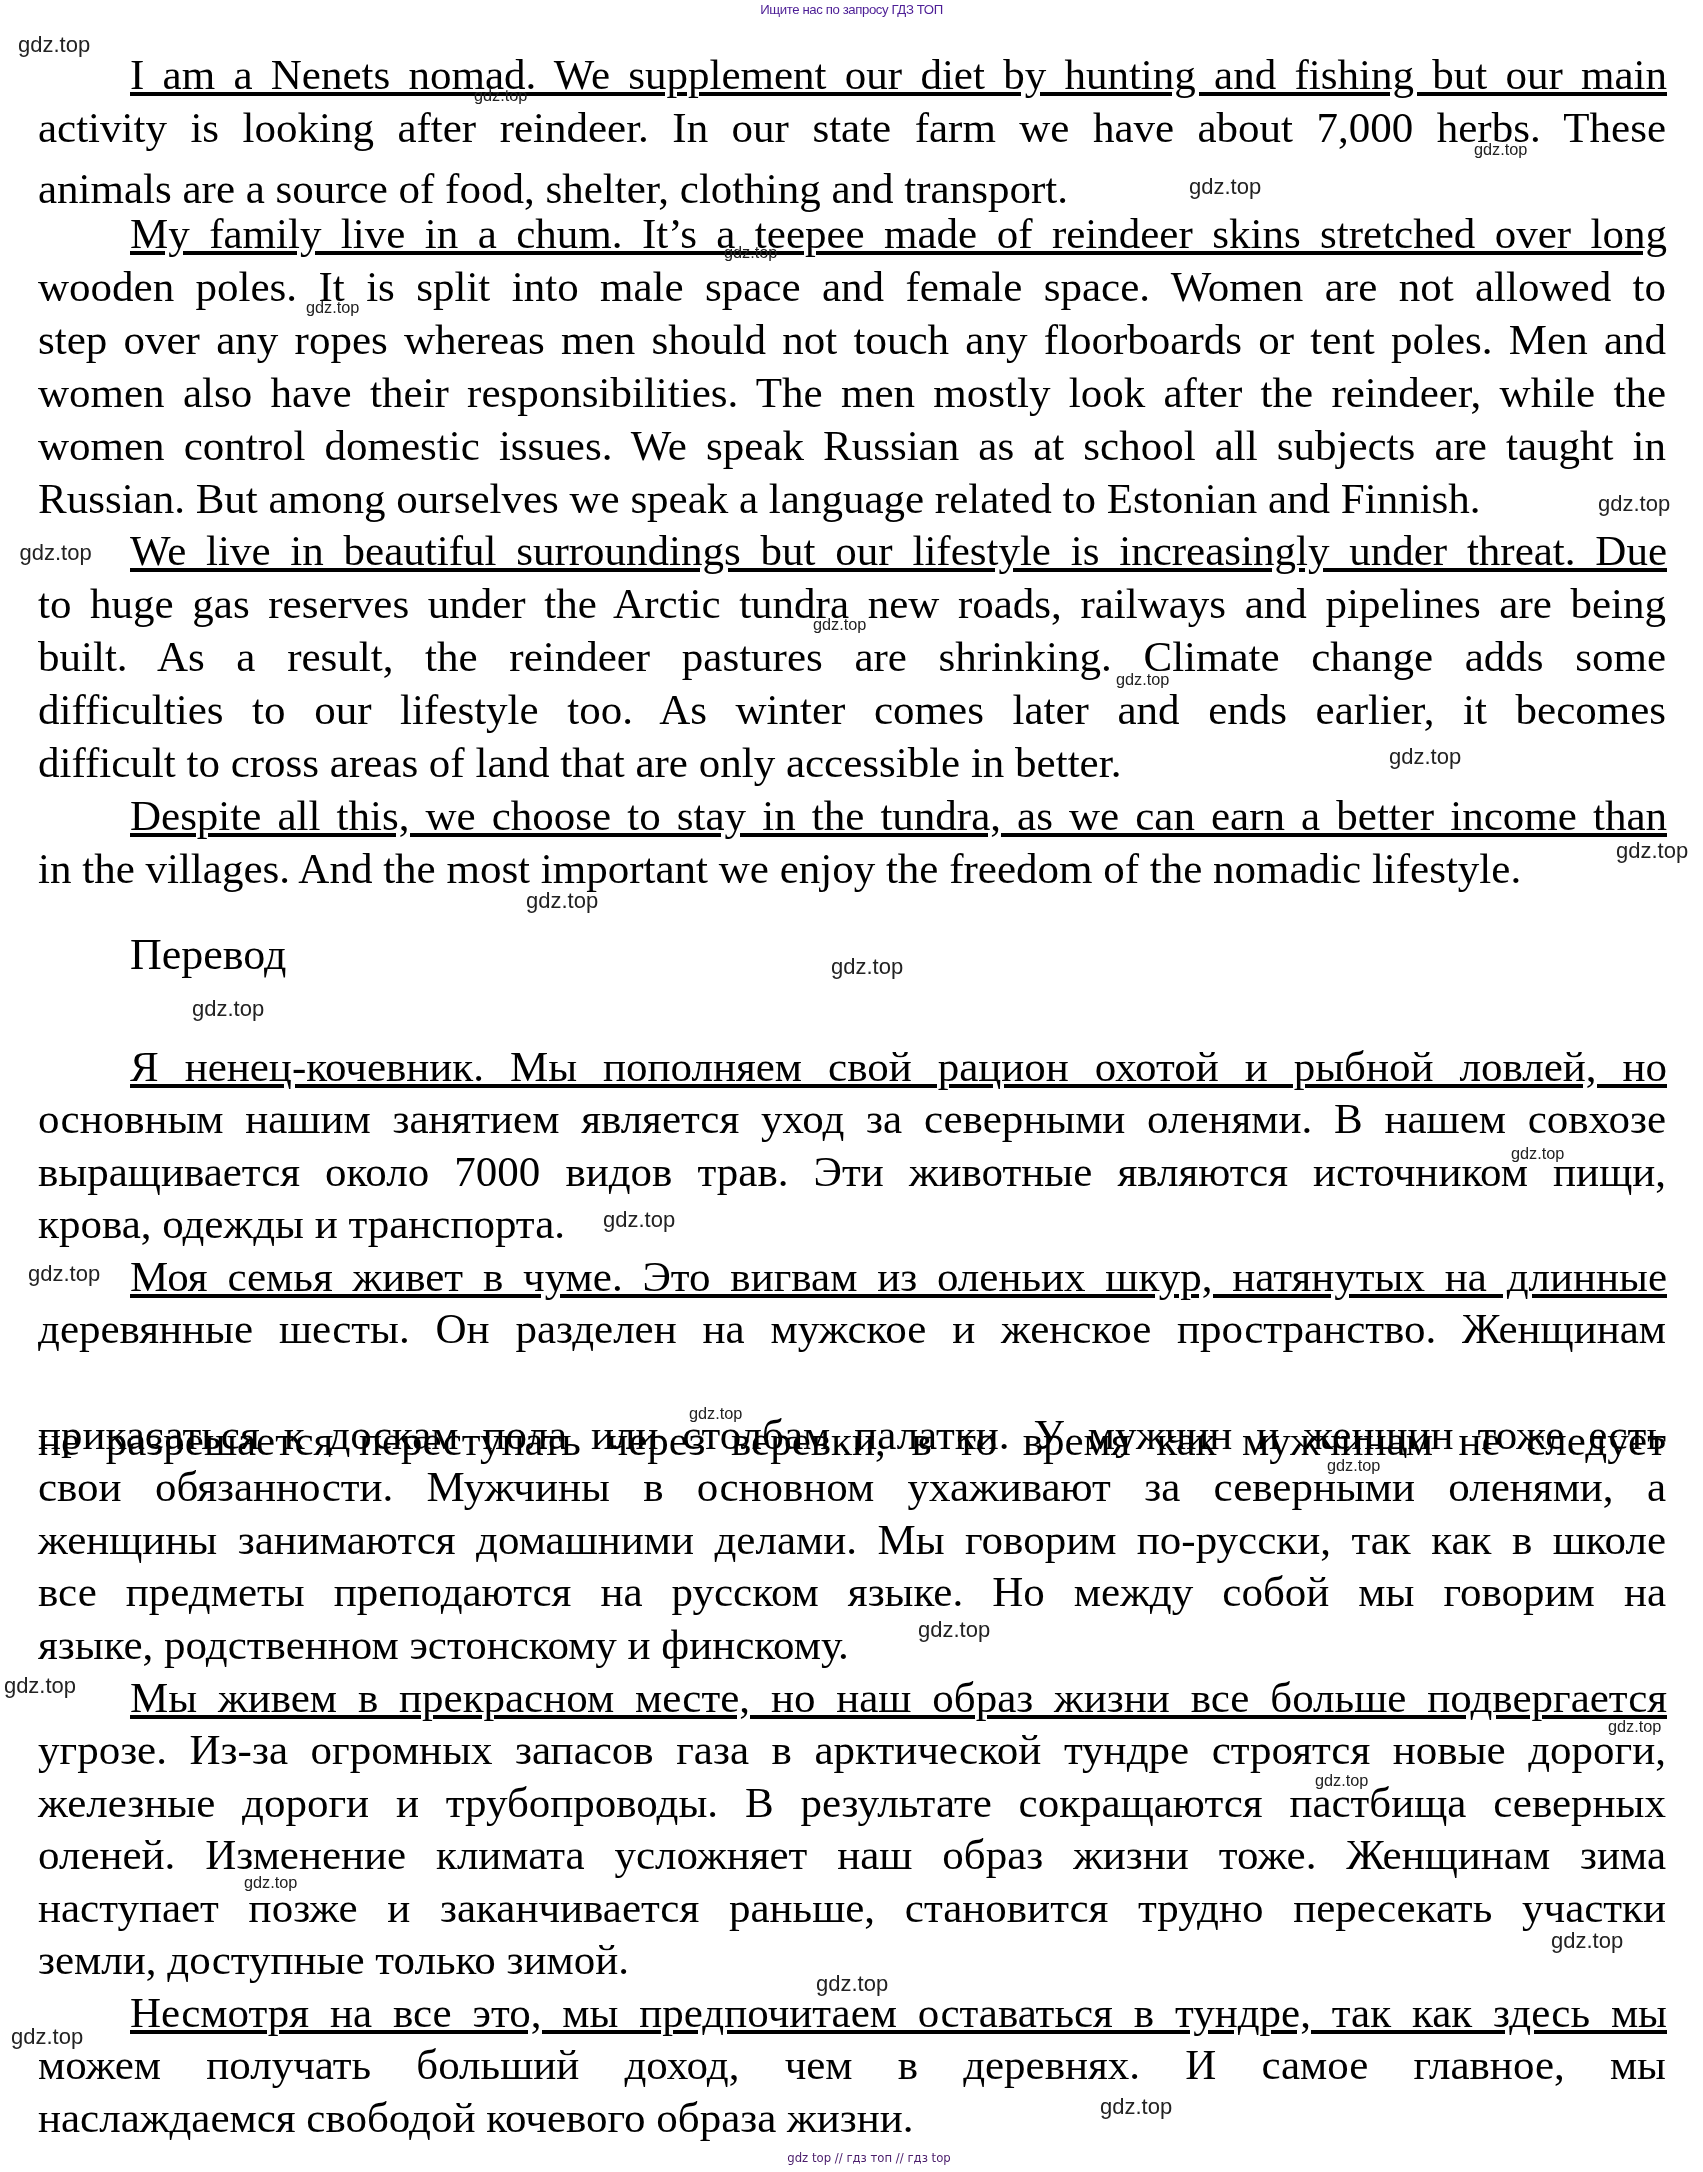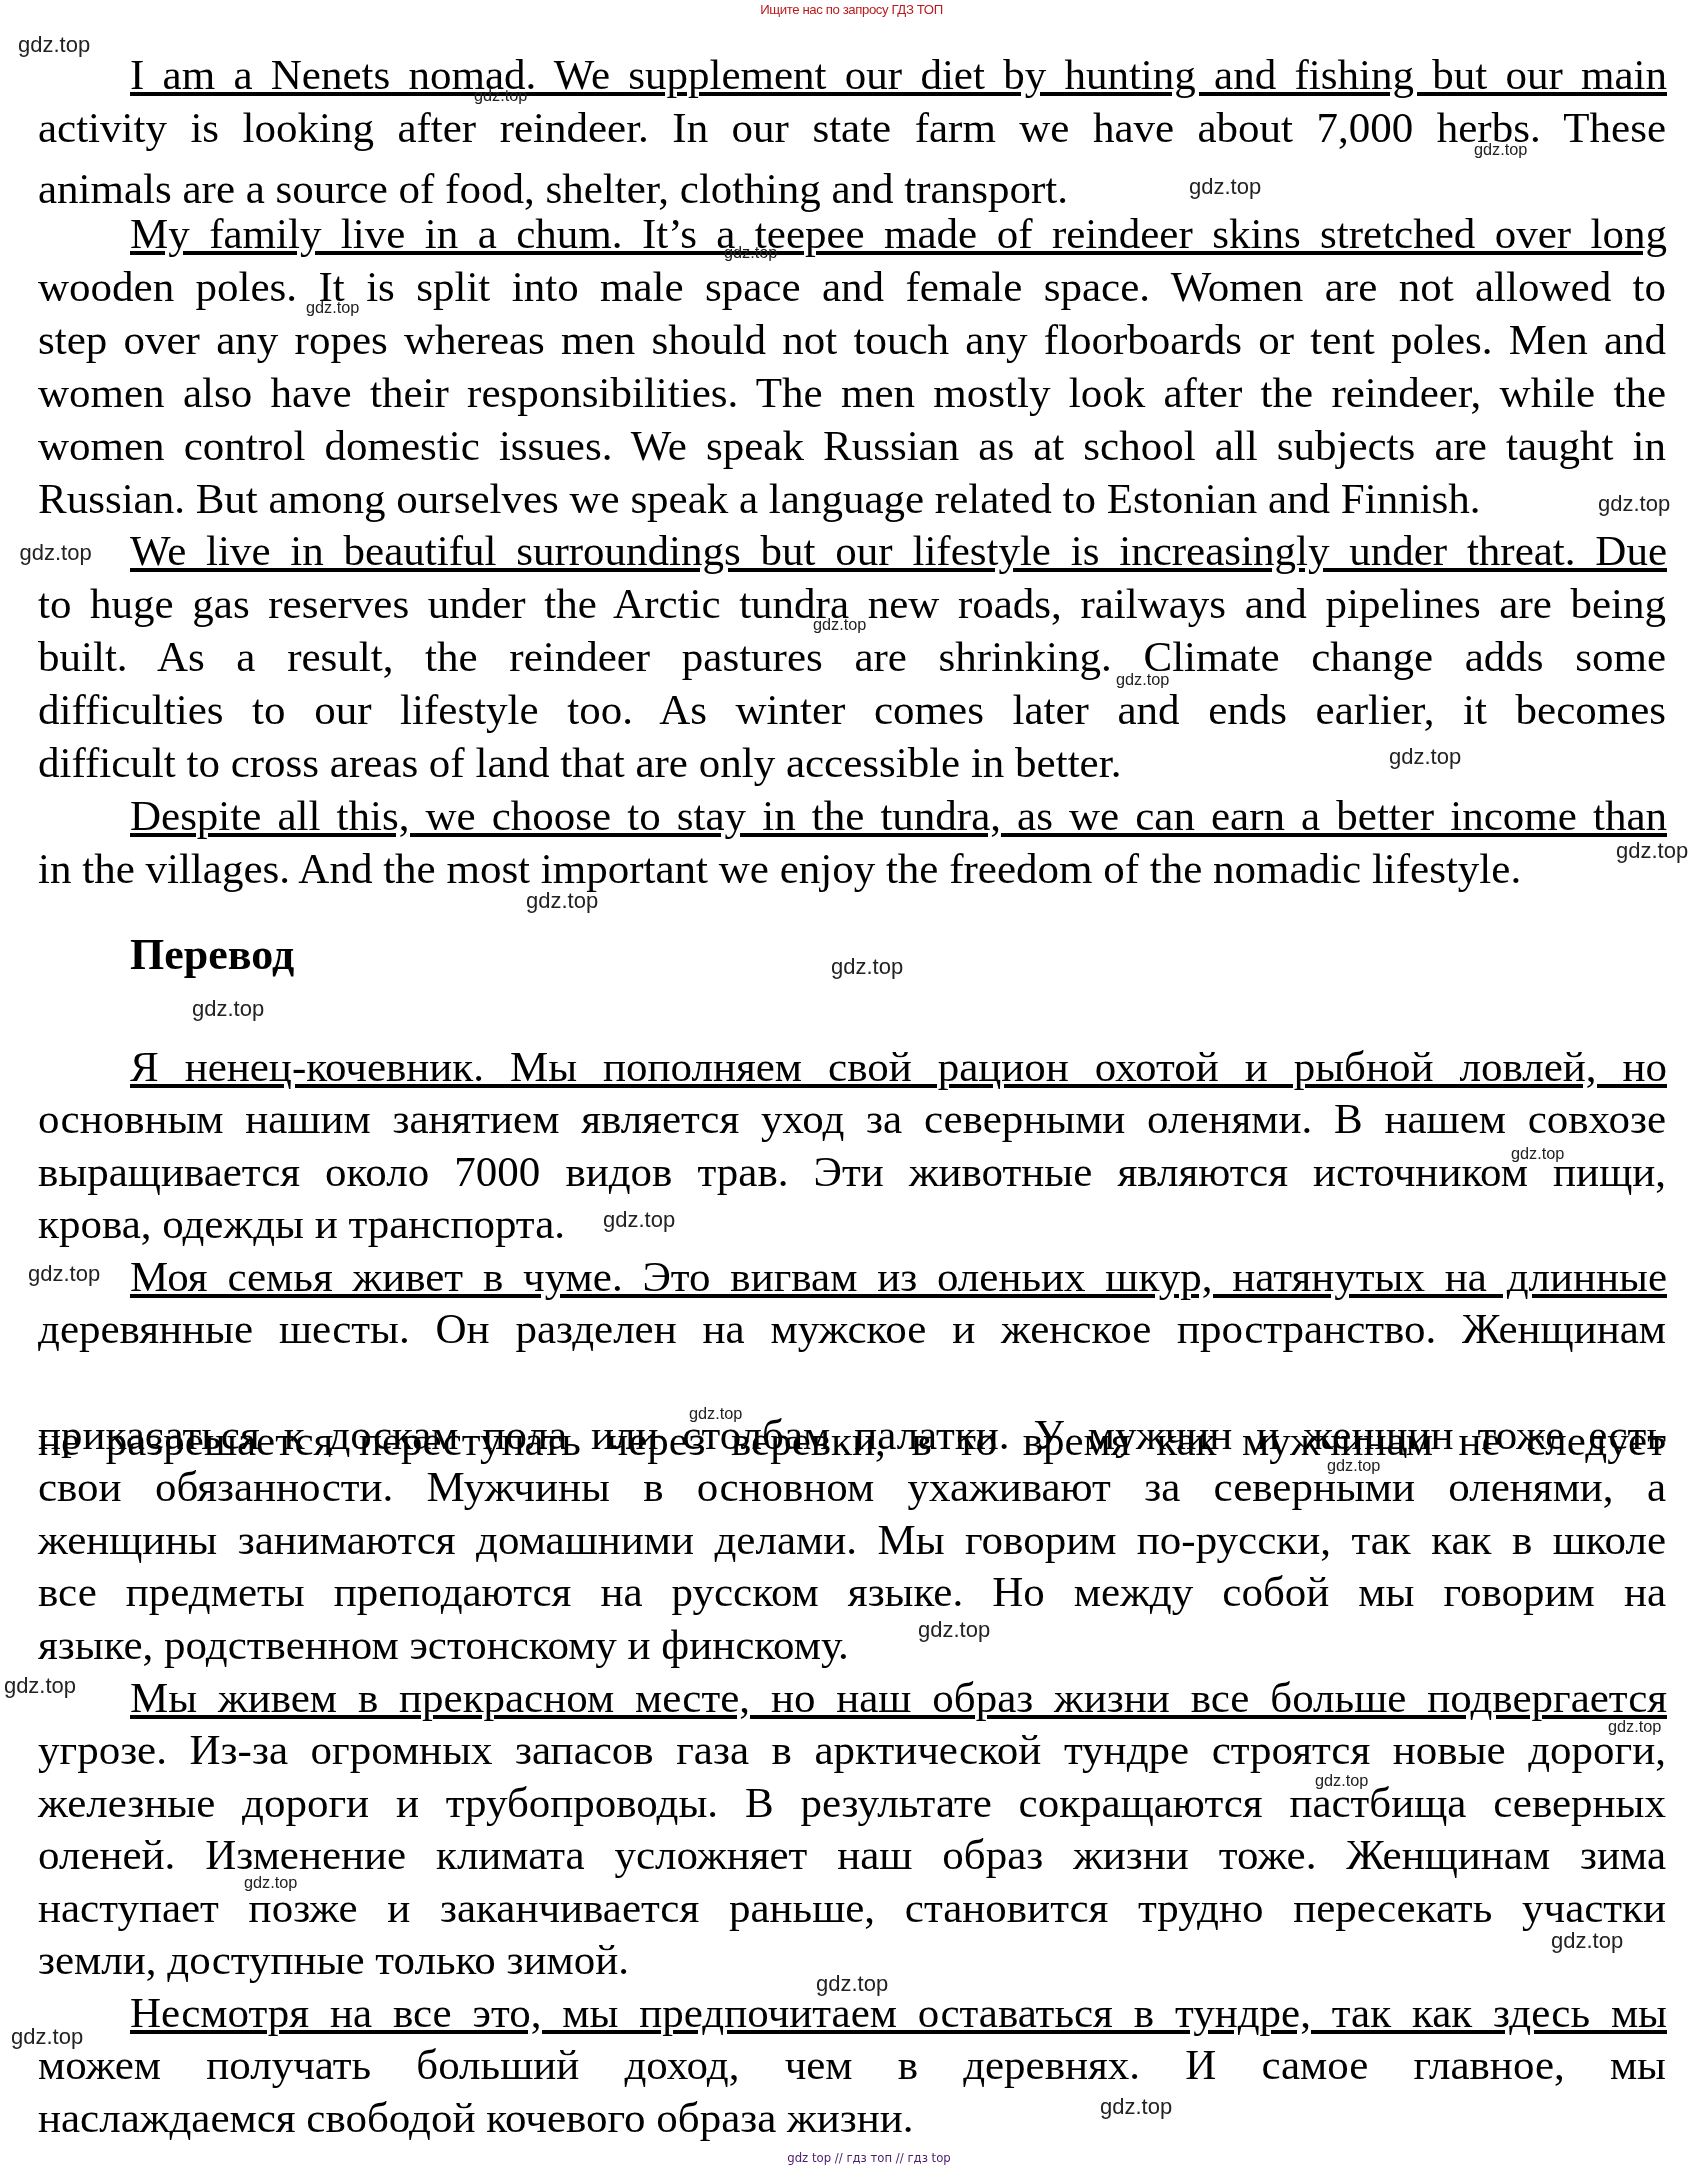--- a/index.html
+++ b/index.html
@@ -1,37 +1,37 @@
 <!DOCTYPE html>
 <html style="font-size:12.4px"><head>
 <meta charset="utf-8">
 <style>
   html, body { margin: 0; padding: 0; background: #ffffff; }
   body { width: 1703px; height: 2172px; position: relative; overflow: hidden; }
   .banner {
     position: absolute; top: 1.6px; left: 0; width: 1703px; text-align: center;
-    font-family: "Liberation Sans", sans-serif; font-size: 13.2px; color: #b91c1c;
+    font-family: "Liberation Sans", sans-serif; font-size: 13.2px; color: #4c1d95;
     letter-spacing: -0.4px;
   }
   .footer {
     position: absolute; top: 2151px; left: 0; width: 1703px; text-align: center;
     font-family: "DejaVu Sans", sans-serif; font-size: 11.7px; color: #4a1c6b;
     padding-left: 35px; box-sizing: border-box;
   }
   .line {
     position: absolute; left: 38px; width: 1628px; height: 53px;
     font-family: "Liberation Serif", serif; font-size: 43px; color: #000;
     white-space: nowrap; text-align: justify; text-align-last: justify;
     line-height: 53px;
   }
   .line.last { text-align-last: left; }
   .line.indent { left: 130px; width: 1537px; text-decoration: underline; }
   .heading {
     position: absolute; left: 130px; top: 928px;
-    font-family: "Liberation Serif", serif; font-size: 44px; font-weight: bold;
+    font-family: "Liberation Serif", serif; font-size: 44px; font-weight: normal;
     line-height: 53px; color: #000;
   }
   .wm {
     position: absolute; font-family: "Liberation Sans", sans-serif; color: #222;
     font-size: 22px; line-height: 23px; white-space: nowrap;
   }
   .wm.small { font-size: 16.3px; line-height: 17px; }
 </style>
 </head>
 <body>

